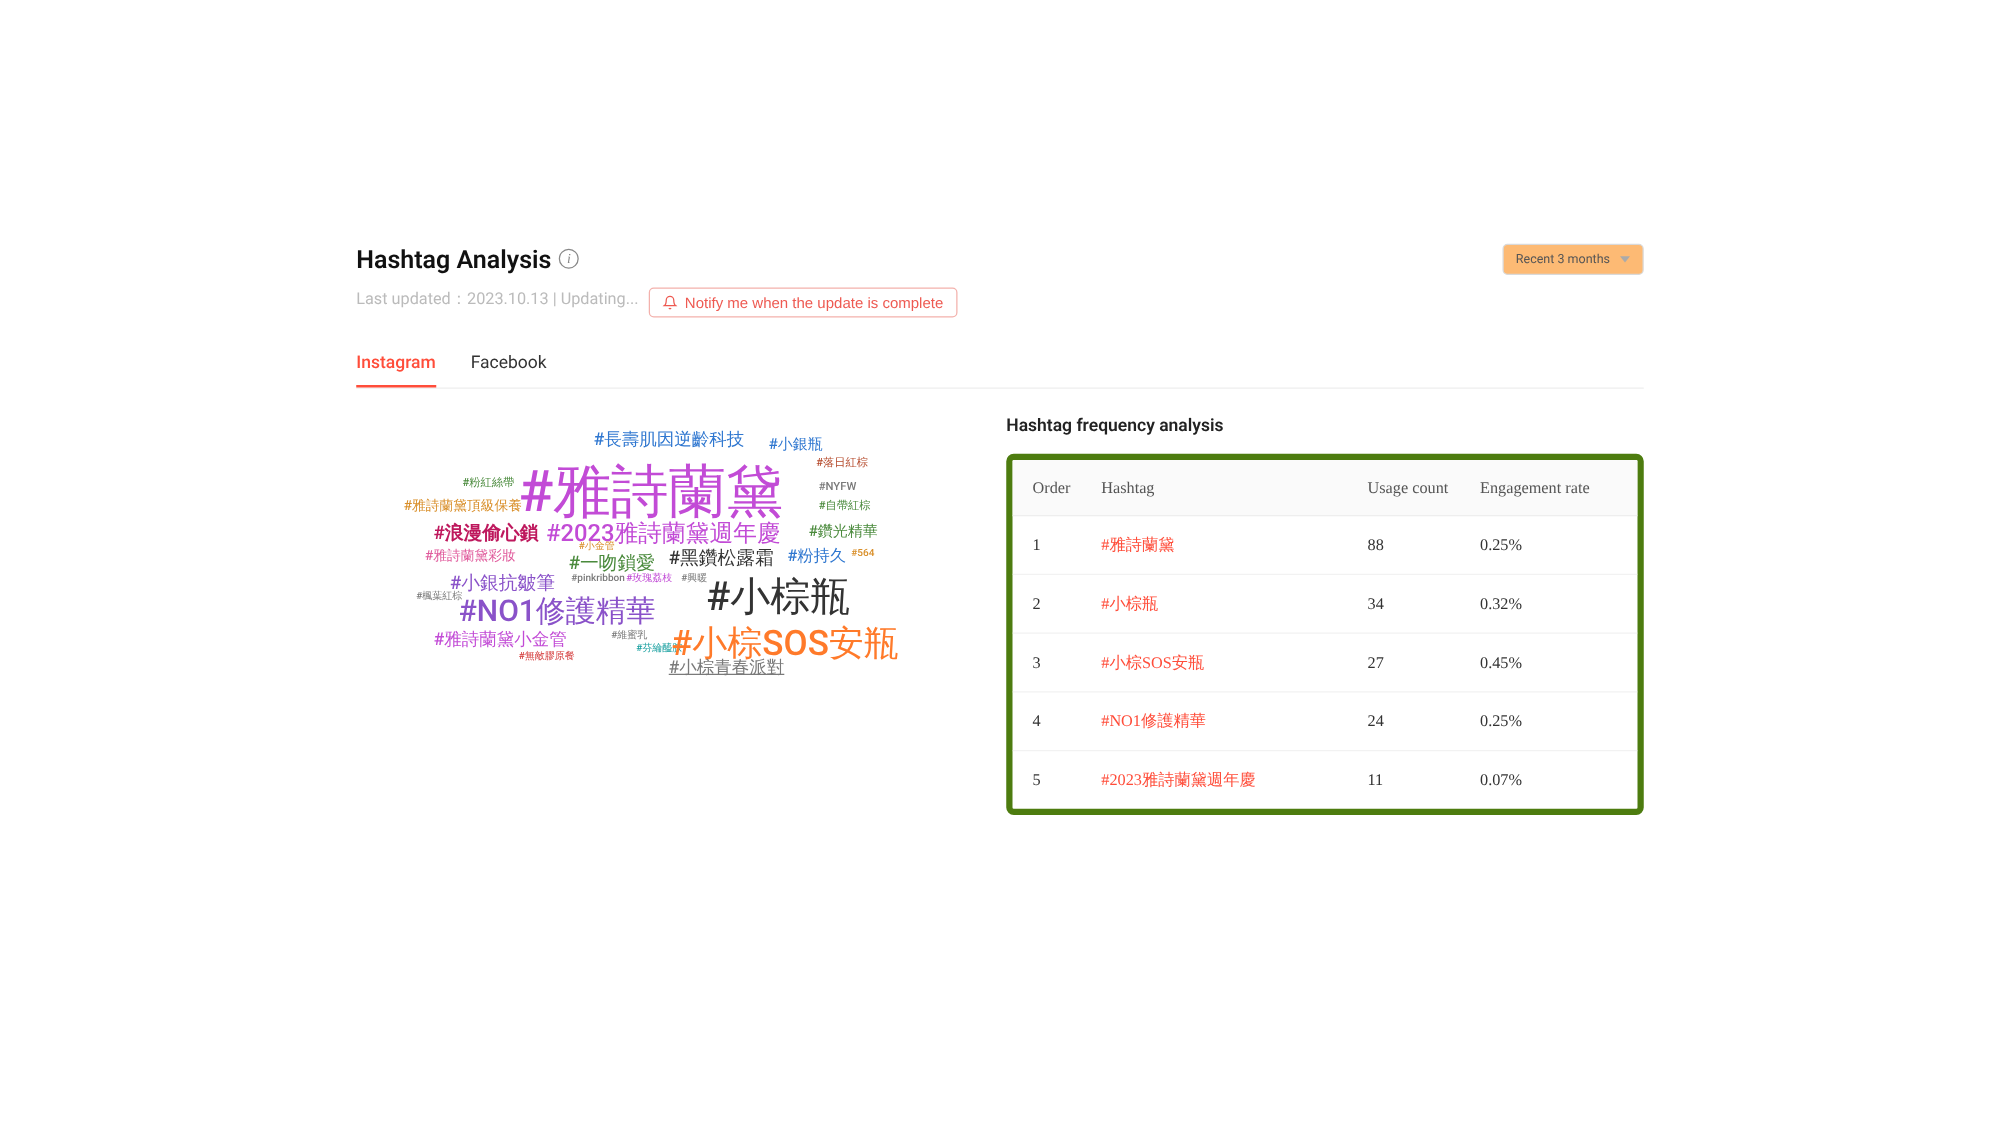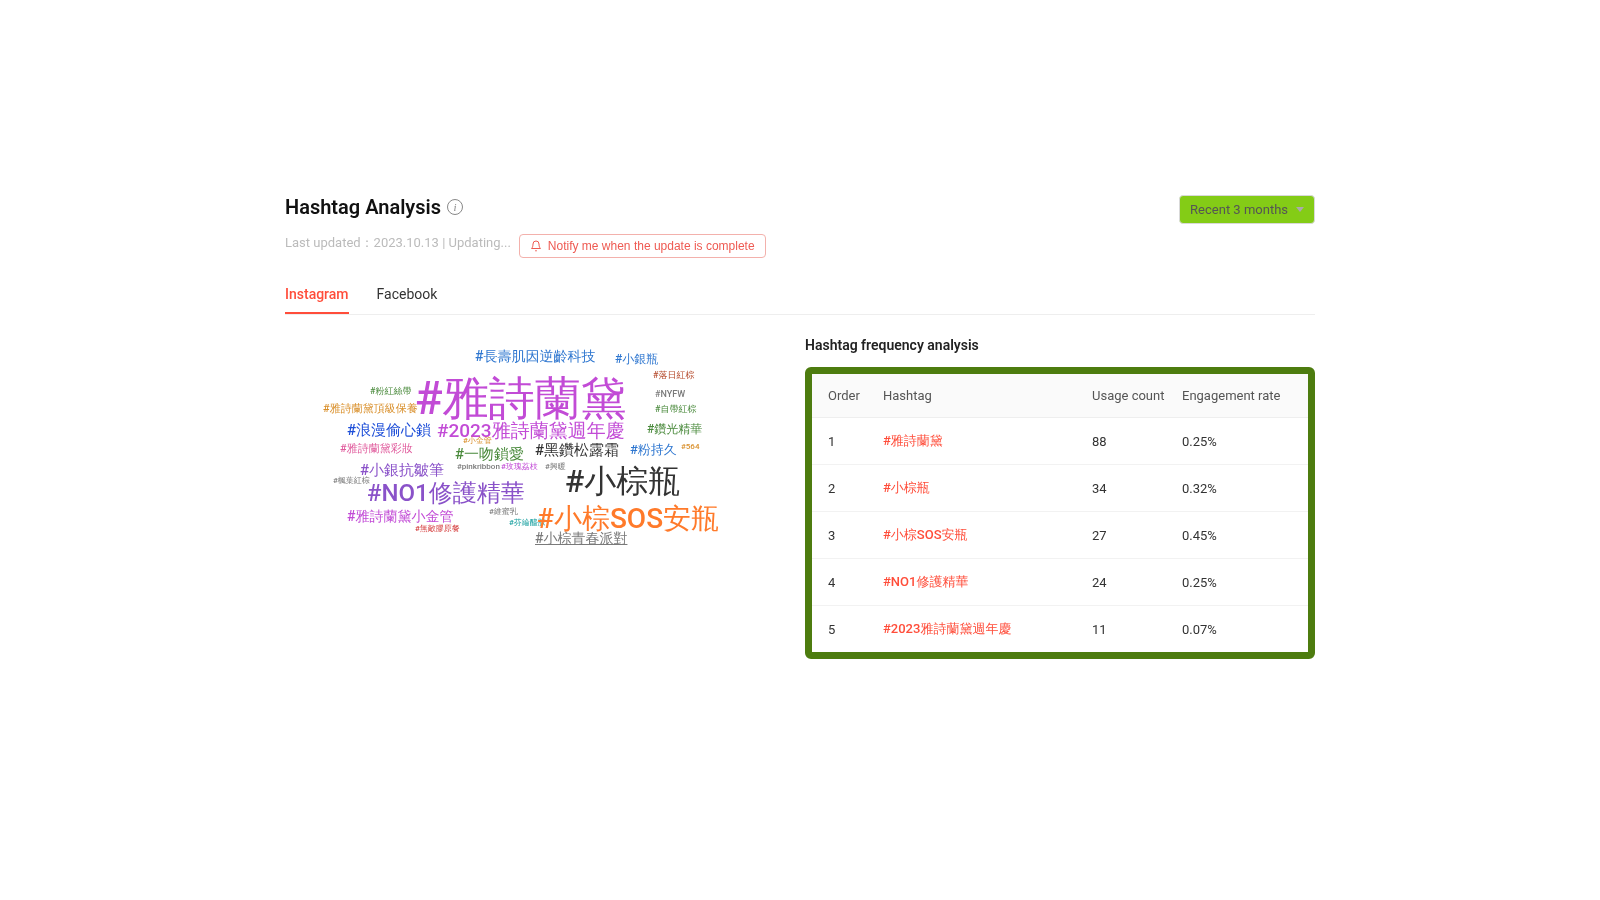--- a/index.html
+++ b/index.html
@@ -32,25 +32,25 @@
     border-radius: 50%;
     align-items: center; justify-content: center;
     font-size: 11px; color: #888;
     font-family: Georgia, serif;
     font-style: italic;
   }
   .range-select {
     border: 1px solid #d9d9d9;
     border-radius: 4px;
     padding: 6px 10px;
-    font-size: 13px;
+    font-size: 10px;
     color: #555;
     display: flex; align-items: center; gap: 8px;
     cursor: pointer;
-    background: #84cc16;
+    background: #fdba74;
   }
   .chevron-down {
     width: 0; height: 0;
     border-left: 4px solid transparent;
     border-right: 4px solid transparent;
     border-top: 5px solid #aaa;
   }
   .subhead-row {
     margin-top: 10px;
     display: flex; align-items: flex-start; gap: 8px;
@@ -109,23 +109,24 @@
     height: 210px;
     margin-top: 6px;
   }
   .cloud span {
     position: absolute;
     white-space: nowrap;
     font-weight: 500;
     line-height: 1;
   }
   .freq-panel {
-    border: 7px solid #4d7c0f;
+    border: 5px solid #4d7c0f;
     border-radius: 6px;
     overflow: hidden;
+    font-family: Liberation Serif, serif;
   }
   .freq-head {
     display: flex;
     background: #fafafa;
     padding: 14px 16px;
     font-size: 13px;
     color: #555;
     border-bottom: 1px solid #eee;
   }
   .col-order { flex: 0 0 55px; }
@@ -183,21 +184,21 @@
     <div class="left-col">
       <div class="cloud" id="cloud">
           <span style="font-size: 46px; color: rgb(194, 75, 214); left: 130px; top: 32px;">#雅詩蘭黛</span>
           <span style="font-size: 14px; color: rgb(47, 119, 208); left: 190px; top: 6px;">#長壽肌因逆齡科技</span>
           <span style="font-size: 12px; color: rgb(47, 119, 208); left: 330px; top: 10px;">#小銀瓶</span>
           <span style="font-size: 9px; color: rgb(181, 74, 44); left: 368px; top: 28px;">#落日紅棕</span>
           <span style="font-size: 9px; color: rgb(74, 138, 60); left: 85px; top: 44px;">#粉紅絲帶</span>
           <span style="font-size: 9px; color: rgb(122, 122, 122); left: 370px; top: 47px;">#NYFW</span>
           <span style="font-size: 11px; color: rgb(217, 143, 42); left: 38px; top: 60px;">#雅詩蘭黛頂級保養</span>
           <span style="font-size: 9px; color: rgb(74, 138, 60); left: 370px; top: 62px;">#自帶紅棕</span>
-          <span style="font-size: 15px; color: #1d4ed8; left: 62px; top: 80px;">#浪漫偷心鎖</span>
+          <span style="font-size: 15px; color: #be185d; left: 62px; top: 80px; font-weight: bold;">#浪漫偷心鎖</span>
           <span style="font-size: 19px; color: rgb(194, 75, 214); left: 152px; top: 78px;">#2023雅詩蘭黛週年慶</span>
           <span style="font-size: 12px; color: rgb(74, 138, 60); left: 362px; top: 80px;">#鑽光精華</span>
           <span style="font-size: 11px; color: rgb(224, 90, 156); left: 55px; top: 100px;">#雅詩蘭黛彩妝</span>
           <span style="font-size: 8px; color: rgb(217, 143, 42); left: 178px; top: 94px;">#小金管</span>
           <span style="font-size: 15px; color: rgb(74, 138, 60); left: 170px; top: 104px;">#一吻鎖愛</span>
           <span style="font-size: 15px; color: rgb(51, 51, 51); left: 250px; top: 100px;">#黑鑽松露霜</span>
           <span style="font-size: 13px; color: rgb(47, 119, 208); left: 345px; top: 100px;">#粉持久</span>
           <span style="font-size: 8px; color: rgb(217, 143, 42); left: 396px; top: 100px;">#564</span>
           <span style="font-size: 15px; color: rgb(138, 82, 201); left: 75px; top: 120px;">#小銀抗皺筆</span>
           <span style="font-size: 8px; color: rgb(122, 122, 122); left: 172px; top: 120px;">#pinkribbon</span>

